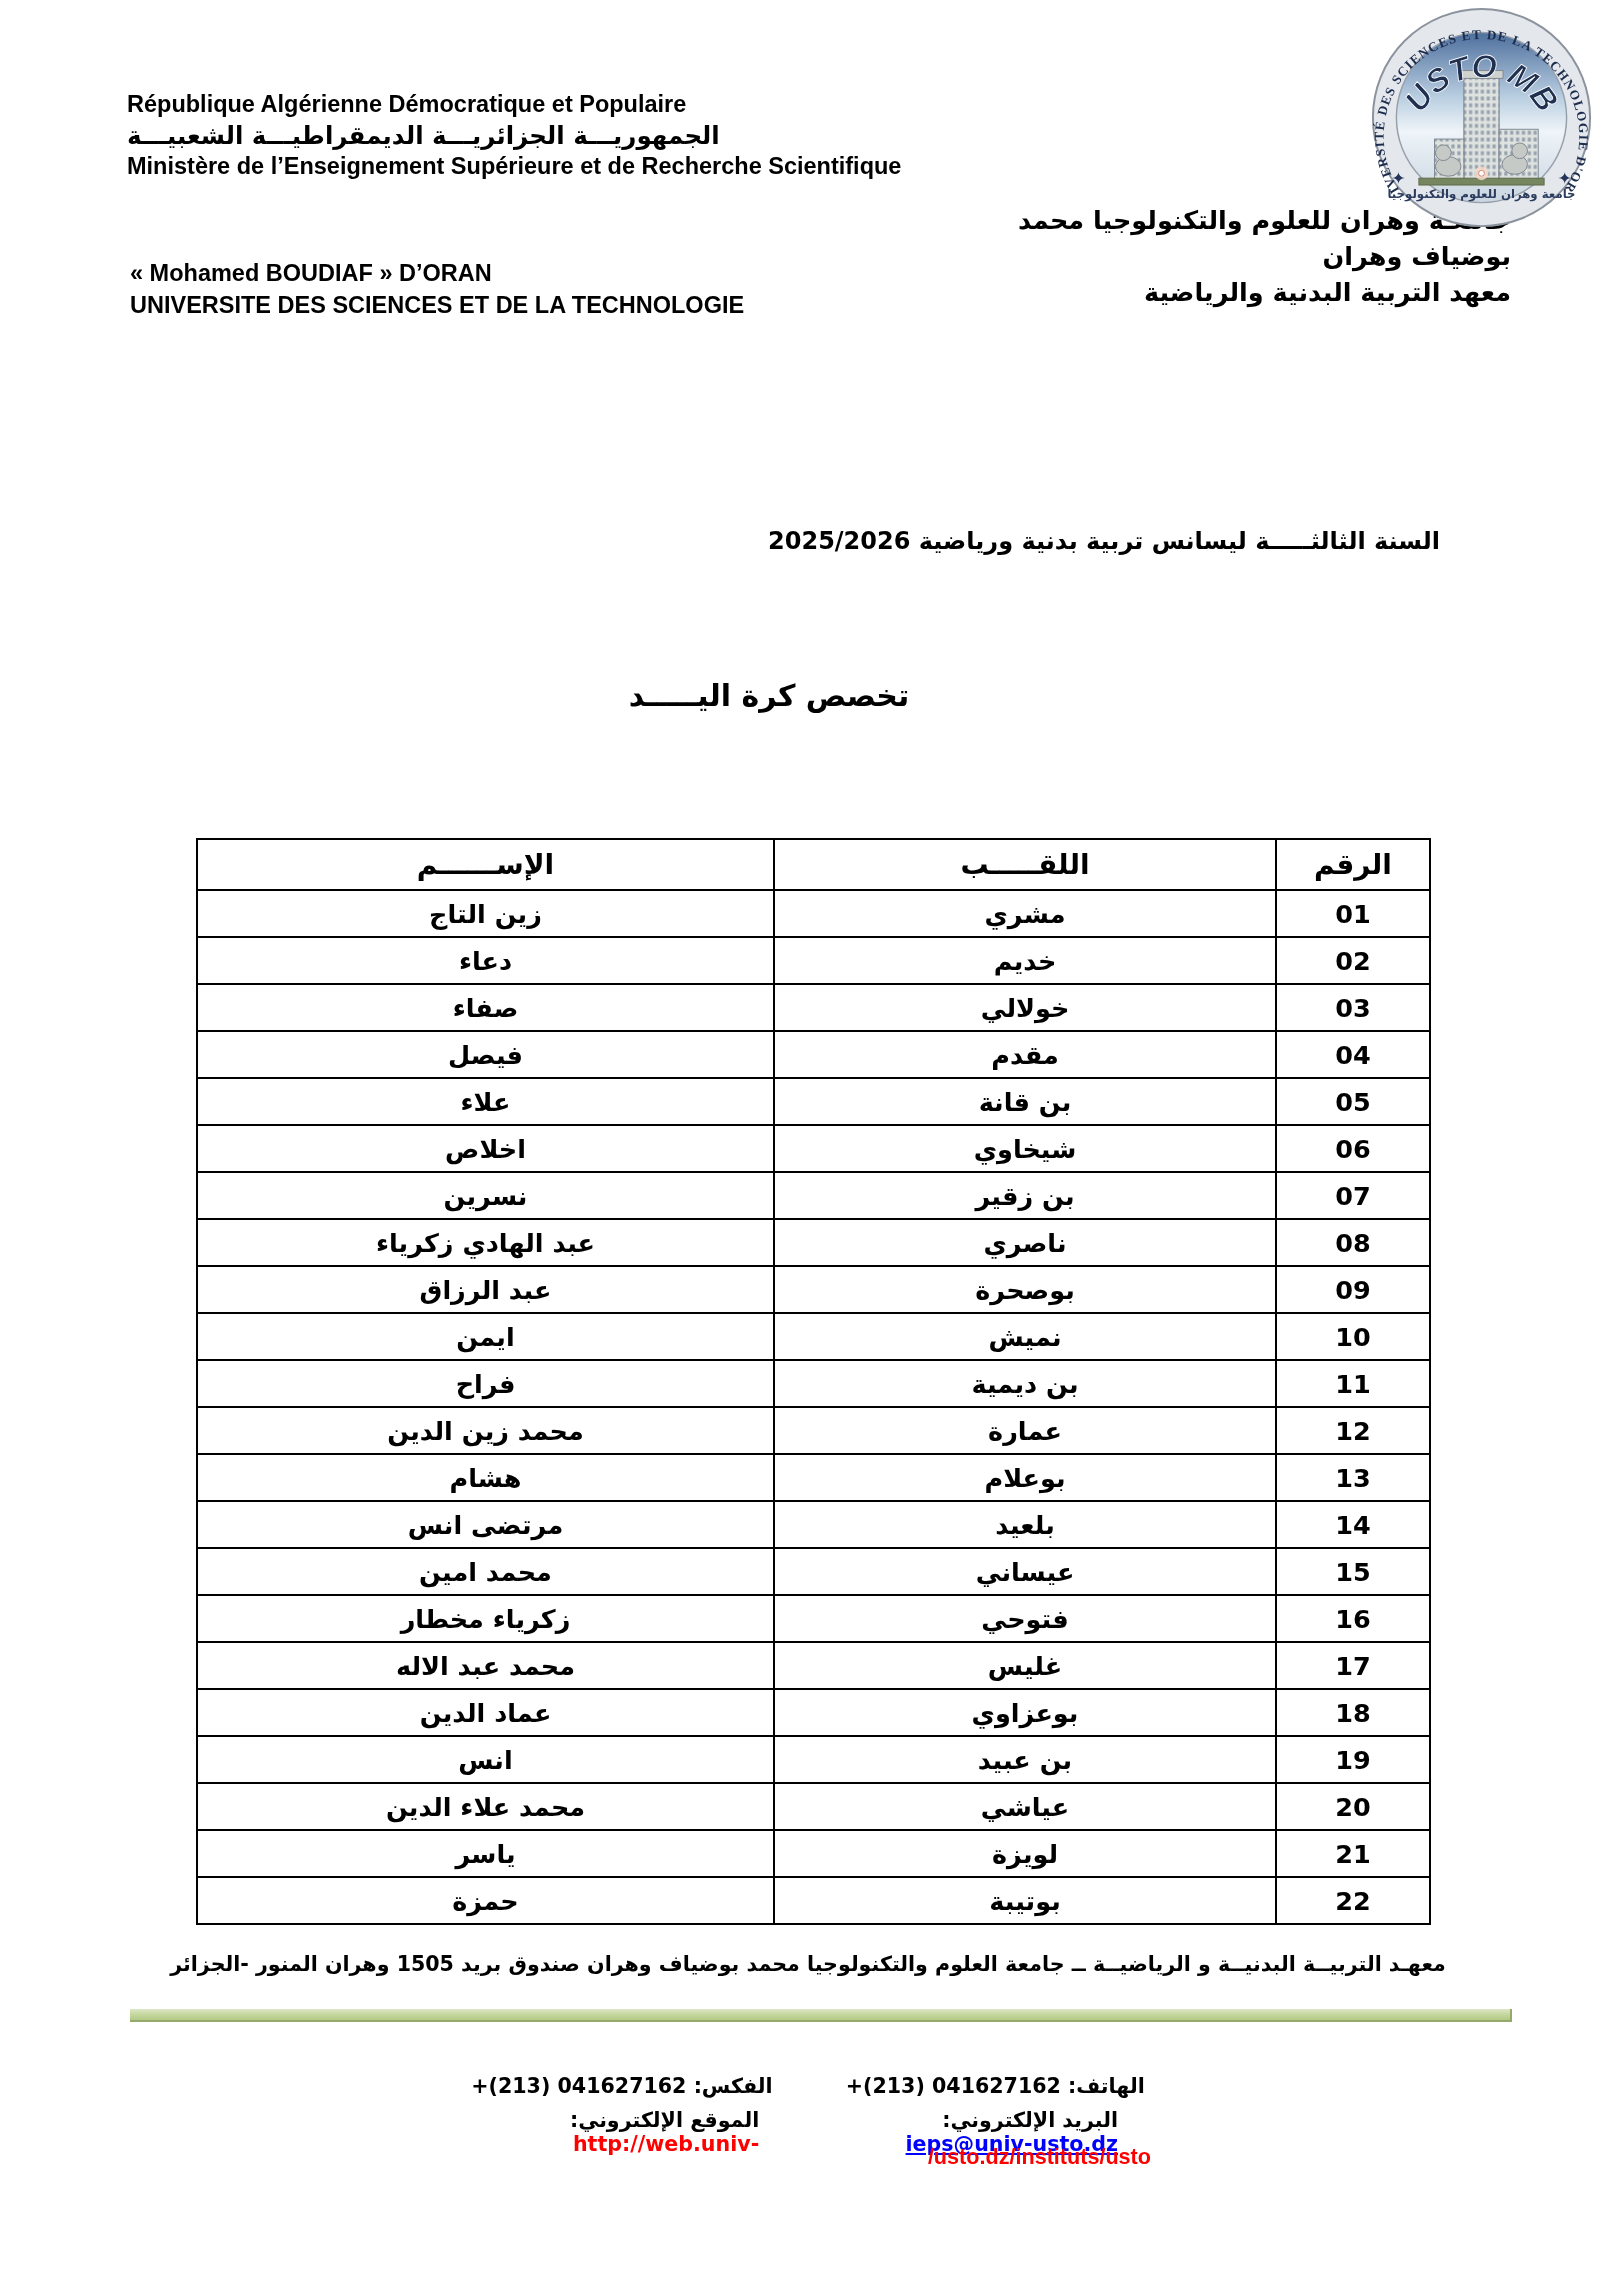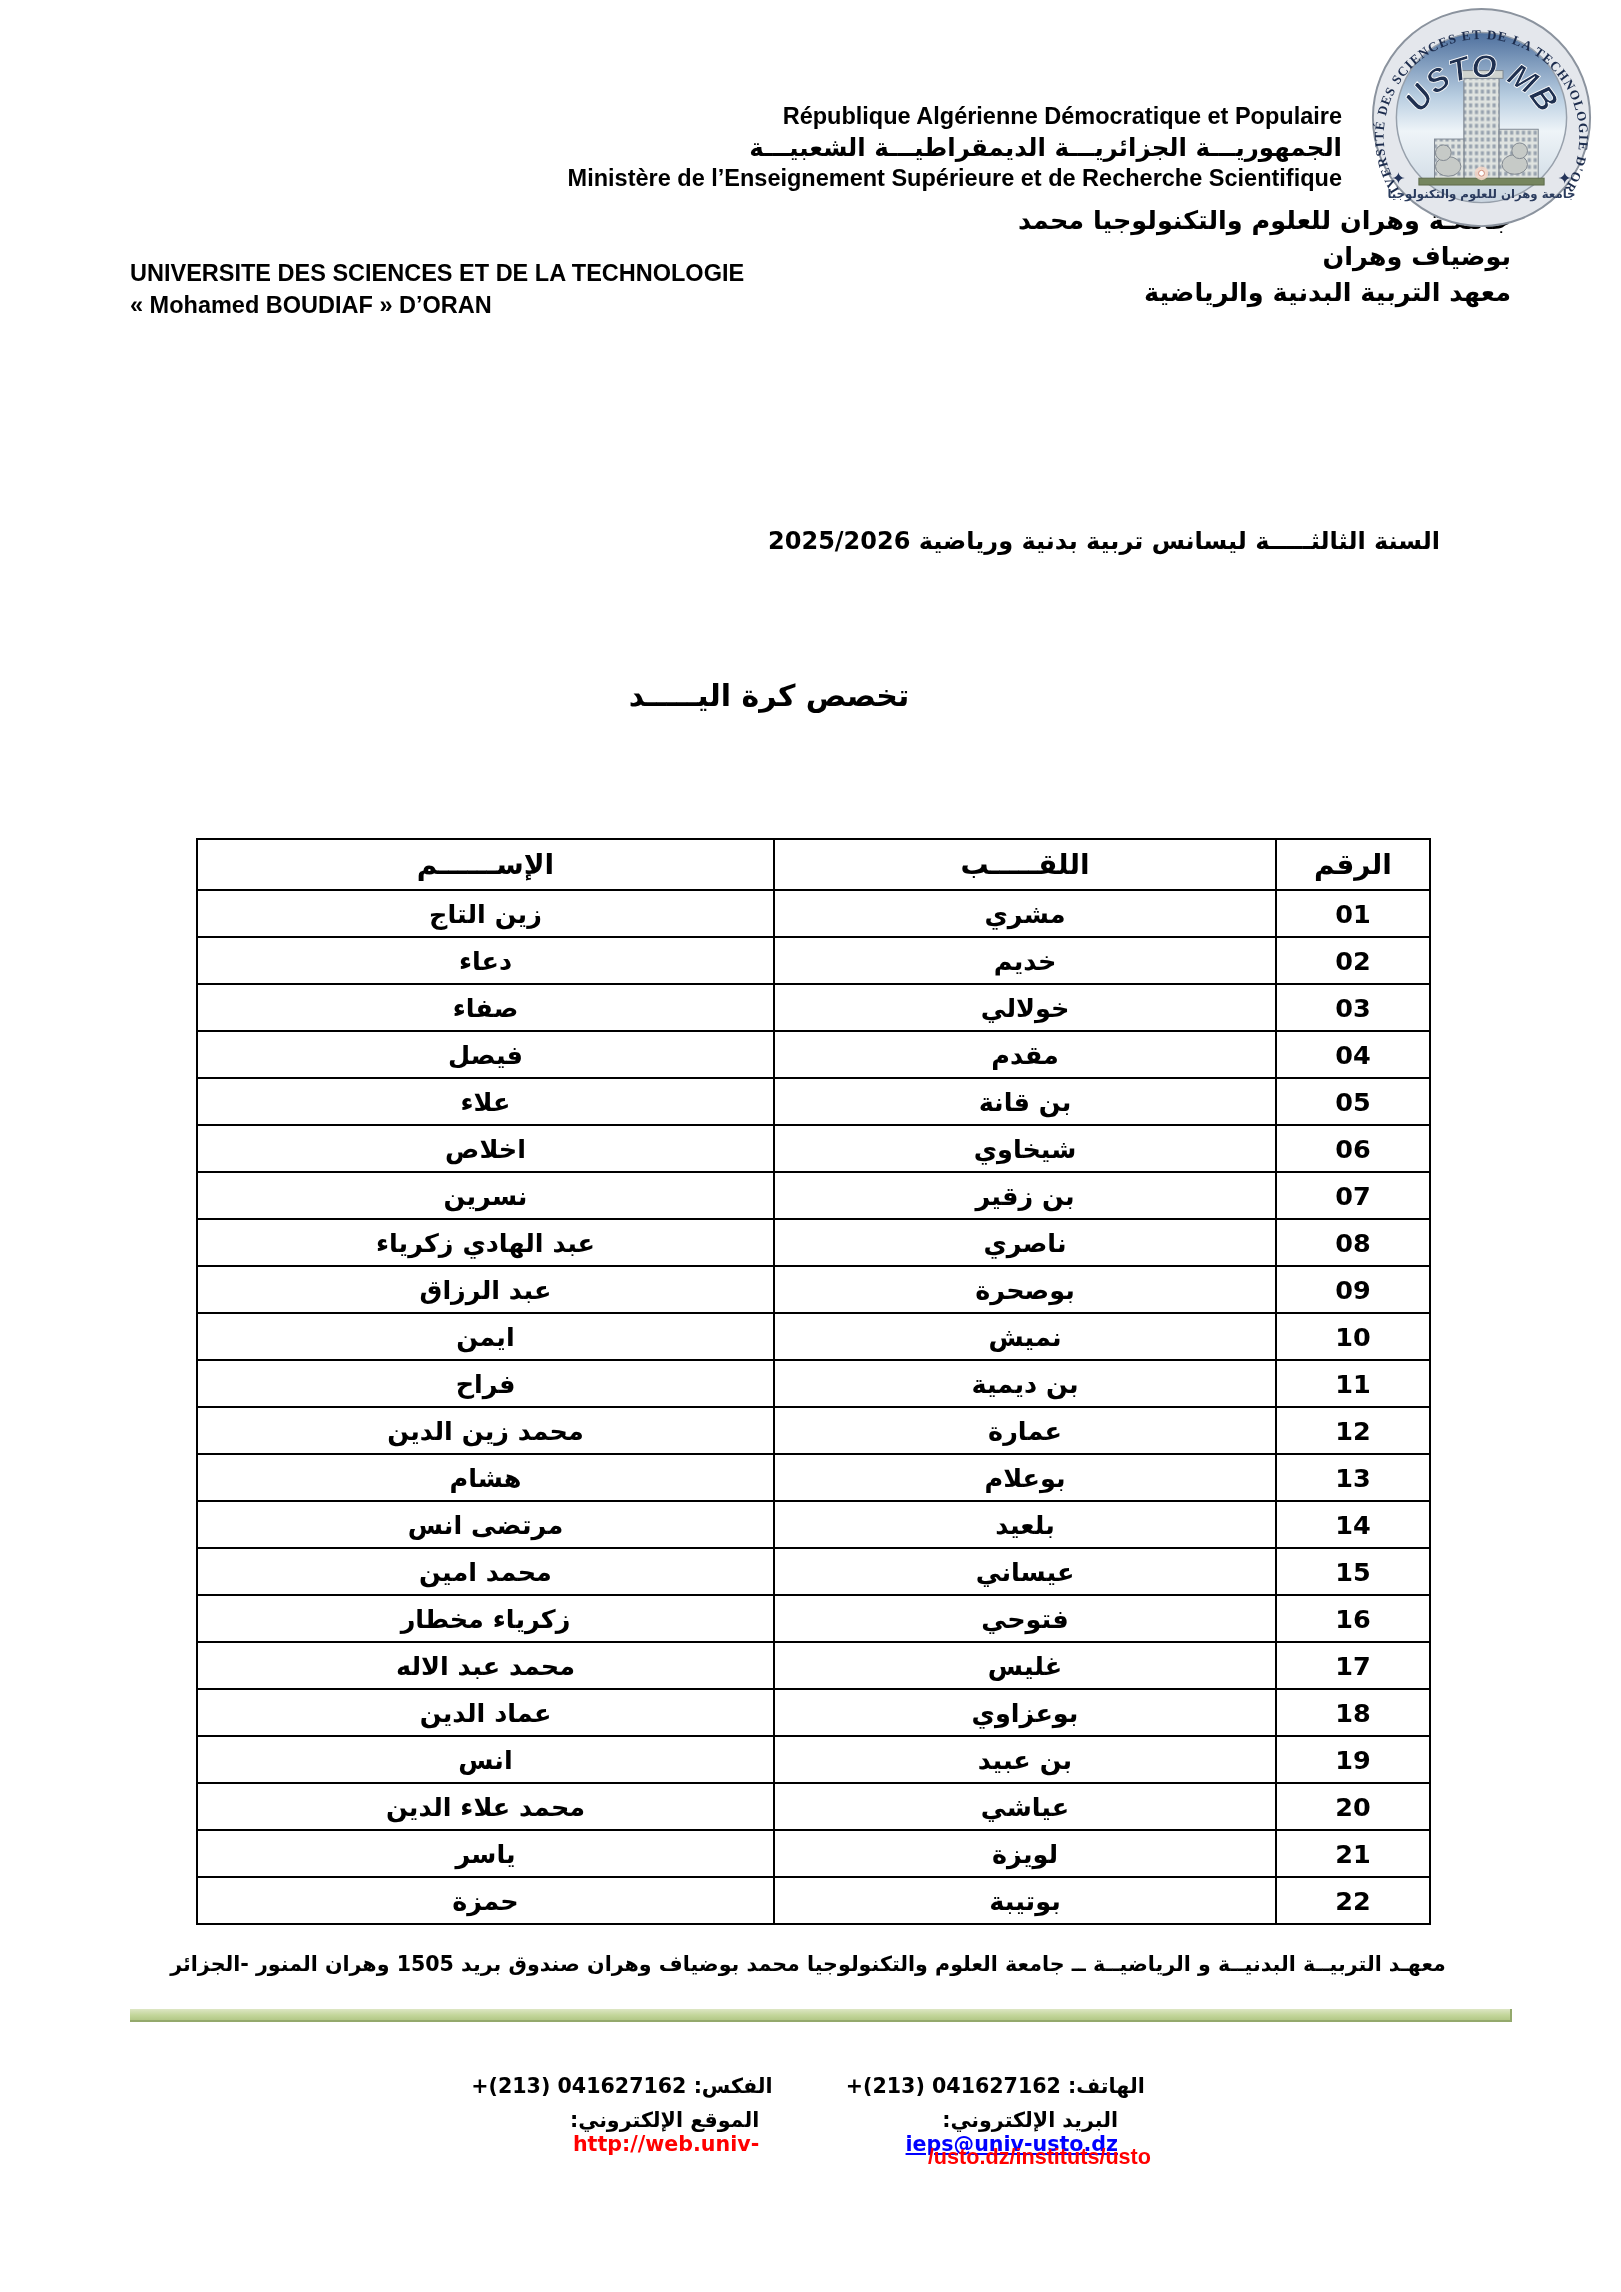--- a/index.html
+++ b/index.html
@@ -3,21 +3,21 @@
 <meta charset="utf-8">
 <style>
   html,body{margin:0;padding:0;background:#888;}
   .page{
     position:relative;width:1621px;height:2293px;background:#ffffff;
     margin:0 auto;overflow:hidden;color:#000;
     font-family:"Liberation Sans","DejaVu Sans",sans-serif;
   }
   .ar{font-family:"DejaVu Sans",sans-serif;}
   
-  .head-center{position:absolute;left:127px;top:102px;width:1215px;text-align:right;}
+  .head-center{position:absolute;left:127px;top:90px;width:1215px;text-align:left;}
   .head-center .fr{font-size:23.5px;font-weight:bold;line-height:29px;}
   .head-center .arl{font-size:24.5px;font-weight:bold;line-height:33px;direction:rtl;}
   .univ-left{position:absolute;left:130px;top:257px;font-size:23.5px;font-weight:bold;line-height:32px;}
   .univ-right{position:absolute;right:110px;top:202px;width:549px;text-align:right;direction:rtl;
     font-size:25.5px;font-weight:bold;line-height:36px;}
   .logo-wrap{position:absolute;left:1362px;top:5.9px;width:239px;height:225px;}
   
   .doc-title{position:absolute;left:127px;top:527px;width:1313px;text-align:right;direction:rtl;
     font-size:24px;font-weight:bold;}
   .doc-subtitle{position:absolute;left:127px;top:678px;width:1284px;text-align:center;direction:rtl;
@@ -58,22 +58,22 @@
 
 <div class="page">
 
   <div class="head-center">
     <div class="fr">République Algérienne Démocratique et Populaire</div>
     <div class="arl ar">الجمهوريـــة الجزائريـــة الديمقراطيـــة الشعبيـــة</div>
     <div class="fr">Ministère de l’Enseignement Supérieure et de Recherche Scientifique</div>
   </div>
 
   <div class="univ-left">
+    <div>« Mohamed BOUDIAF » D’ORAN</div>
     <div>UNIVERSITE DES SCIENCES ET DE LA TECHNOLOGIE</div>
-    <div>« Mohamed BOUDIAF » D’ORAN</div>
   </div>
 
   <div class="univ-right ar">
     <div>جامعـة وهران للعلوم والتكنولوجيا محمد</div>
     <div>بوضياف وهران</div>
     <div>معهد التربية البدنية والرياضية</div>
   </div>
 
   <div class="logo-wrap">
     <svg width="239" height="225" viewBox="0 0 244 230" xmlns="http://www.w3.org/2000/svg">

